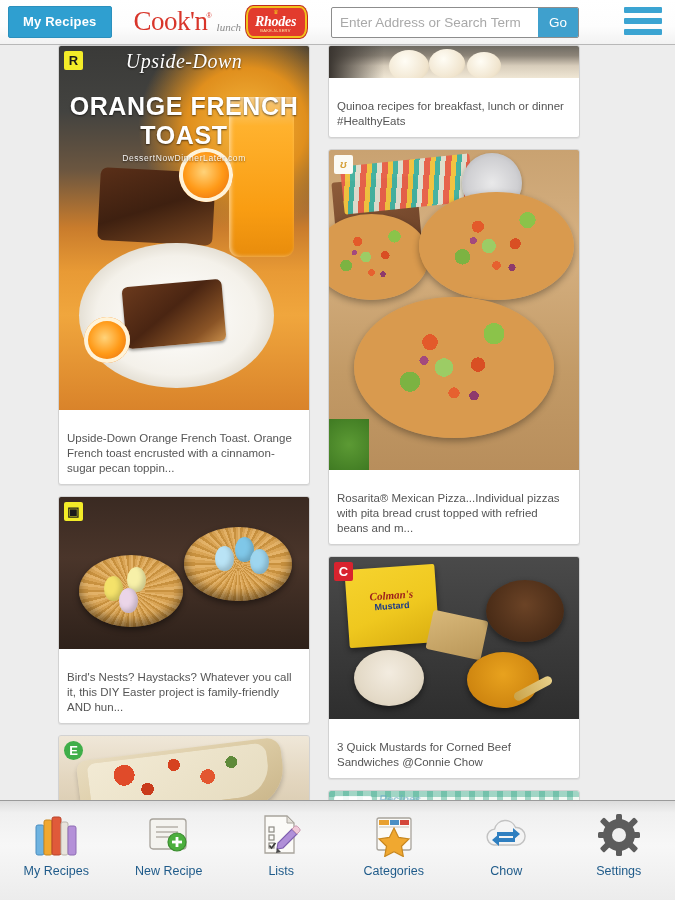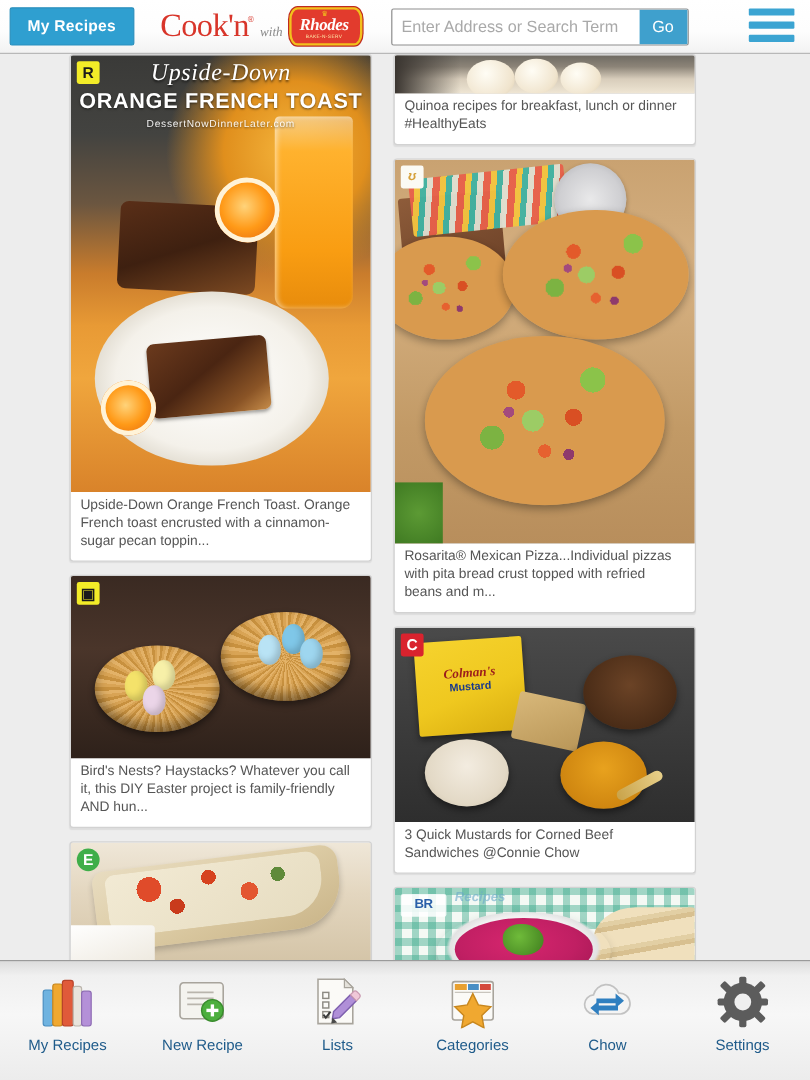--- a/index.html
+++ b/index.html
@@ -190,21 +190,21 @@
   .card-img {
     position: relative;
     width: 100%;
     overflow: hidden;
     background: #cfcfcf;
   }
   .card-cap {
     font-size: 11.5px;
     line-height: 15px;
     color: #555555;
-    padding: 4px 8px 8px 8px;
+    padding: 21px 8px 8px 8px;
   }
 
   
   .badge {
     position: absolute;
     left: 5px;
     top: 5px;
     width: 19px;
     height: 19px;
     border-radius: 2px;
@@ -267,21 +267,21 @@
   .ft-overlay {
     position: absolute; left: 0; right: 0; top: 4px;
     text-align: center; color: #ffffff; z-index: 3;
     text-shadow: 0 1px 2px rgba(0,0,0,.6);
   }
   .ft-script {
     font-family: "Liberation Serif", serif; font-style: italic;
     font-size: 20px; letter-spacing: .5px;
   }
   .ft-title {
-    font-size: 18px; font-weight: bold; letter-spacing: .6px; margin-top: 1px;
+    font-size: 25px; font-weight: bold; letter-spacing: .6px; margin-top: 19px;
   }
   .ft-url { font-size: 8.5px; letter-spacing: .6px; margin-top: 3px; opacity: .92; }
 
   
   .bn-bg {
     background: linear-gradient(to bottom, #3a2a22 0%, #4a352a 40%, #2e211a 100%);
   }
   .bn-nest {
     position: absolute; border-radius: 50%;
     background:
@@ -432,21 +432,21 @@
 <div id="app">
 
   <div class="topbar">
 
     <div class="my-recipes-btn">My Recipes</div>
 
     <div class="brand">
       <div>
         <span class="brand-cookn">Cook'n</span><span class="brand-reg">®</span>
       </div>
-      <span class="brand-with">with</span>
+      <span class="brand-with">lunch</span>
       <div class="rhodes-logo">
         <div class="rhodes-crown">♛</div>
         <div class="rhodes-name">Rhodes</div>
         <div class="rhodes-sub">BAKE-N-SERV</div>
       </div>
     </div>
 
     <div class="searchwrap">
       <input class="search-input" type="text" placeholder="Enter Address or Search Term" style="">
       <button class="go-btn">Go</button>

